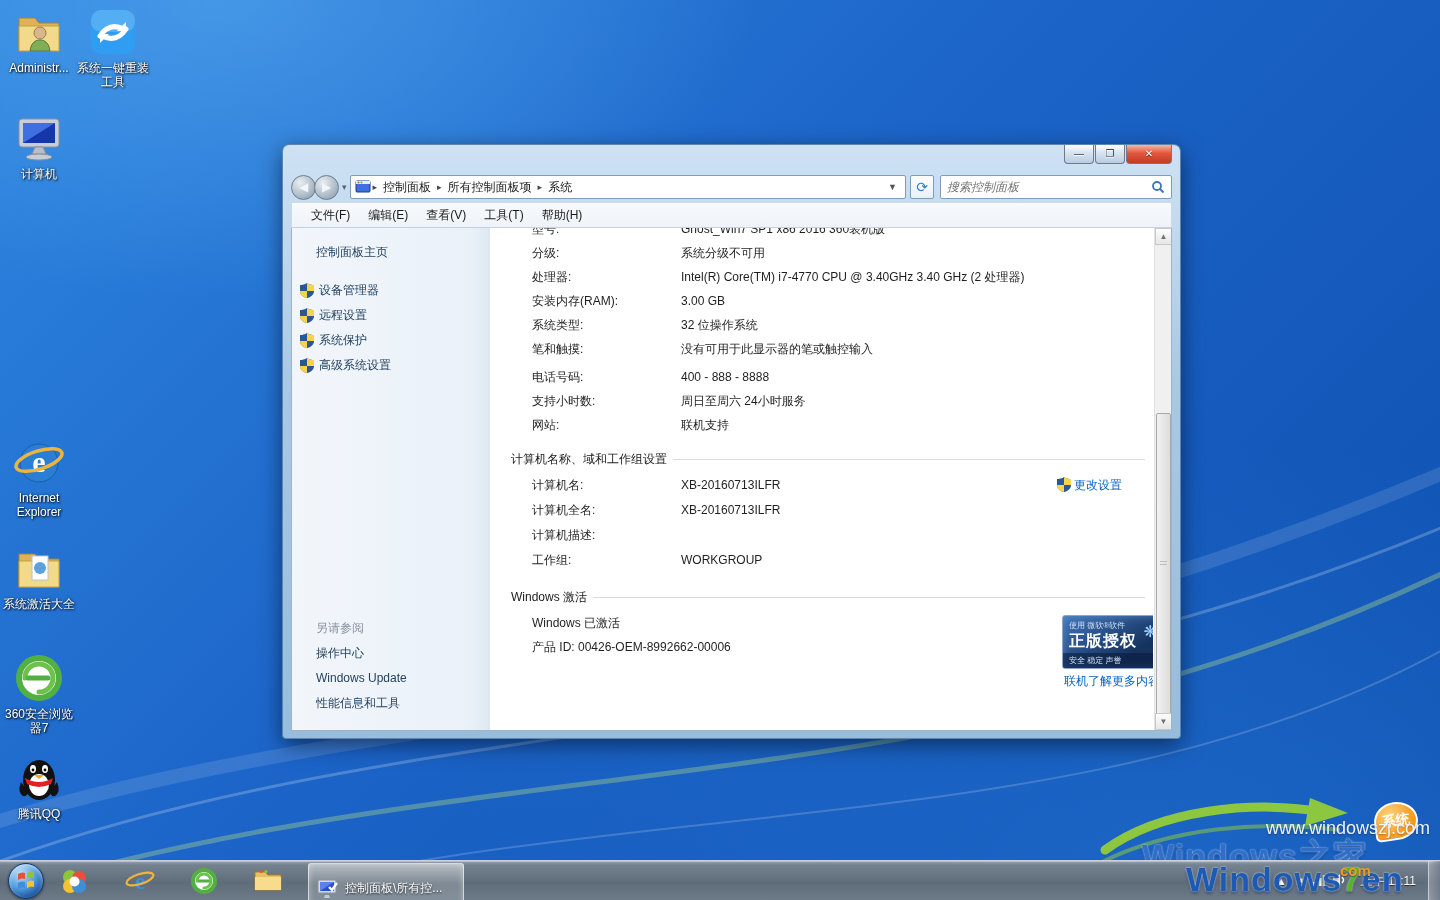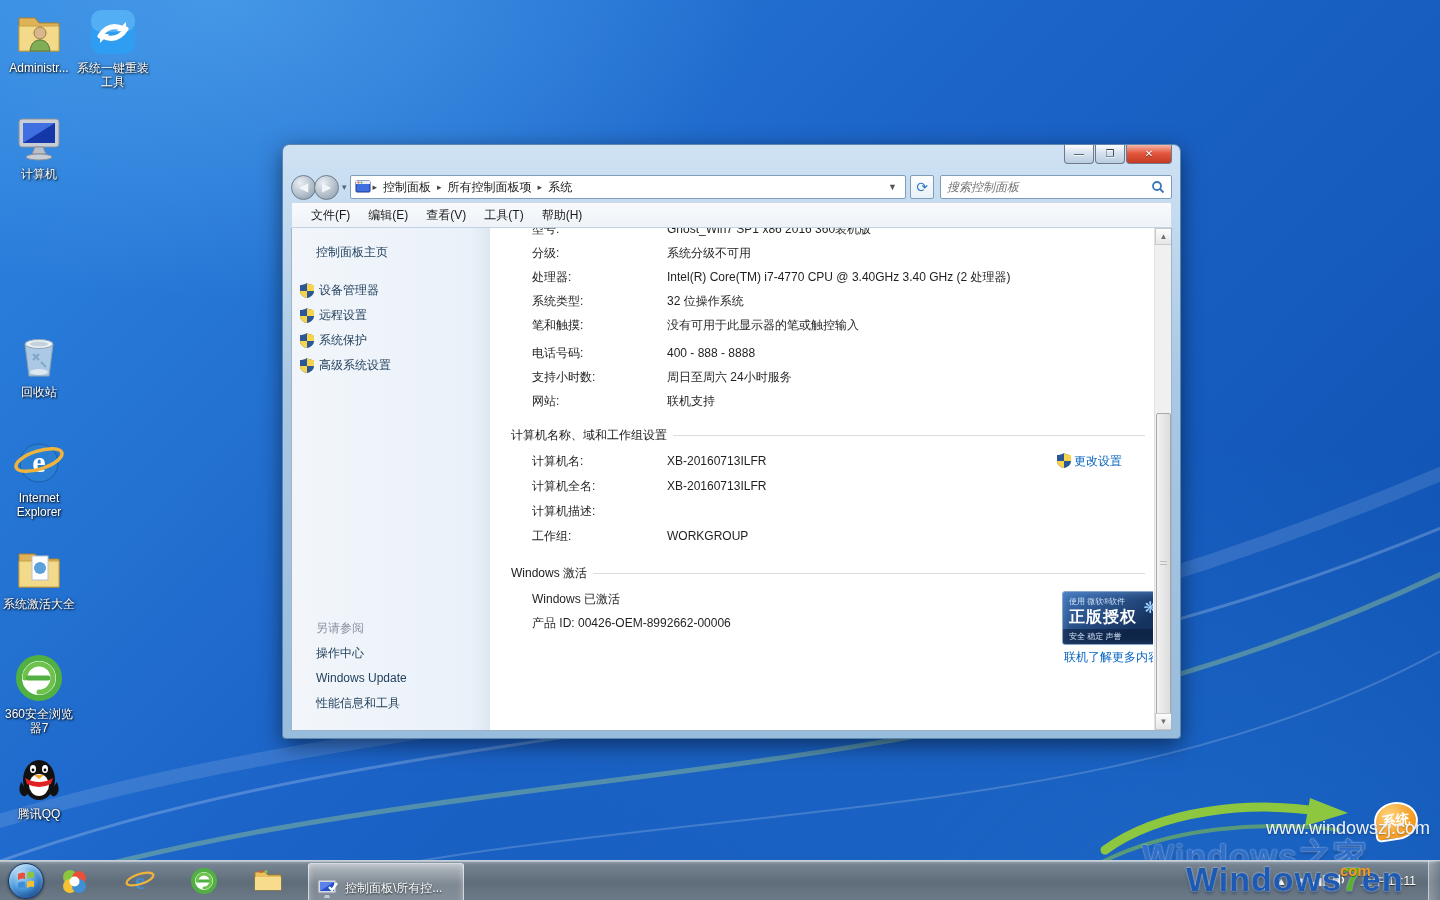--- a/index.html
+++ b/index.html
@@ -68,21 +68,21 @@
   .sb-task { position:relative; height:25px; line-height:25px; padding-left:27px; color:#24425e; }
   .shield { position:absolute; left:8px; top:5px; width:14px; height:15px; display:inline-block; }
   .seealso { position:absolute; left:0; top:388px; width:100%; }
   .seealso .hdr { padding-left:24px; height:25px; line-height:25px; color:#8a93a0; }
   .seealso .it { padding-left:24px; height:25px; line-height:25px; color:#24425e; }
 
   .main { position:absolute; left:198px; right:18px; top:0; bottom:0; overflow:hidden;
     padding:0 0 0 21px; background:#fff; }
   .row { position:relative; height:24px; line-height:24px; }
   .row .lab { position:absolute; left:21px; color:#1f1f1f; white-space:nowrap; }
-  .row .val { position:absolute; left:156px; color:#1f1f1f; white-space:nowrap;text-align:center; }
+  .row .val { position:absolute; left:170px; color:#1f1f1f; white-space:nowrap;text-align:center; }
   .link { color:#0563c1; }
   .sect { display:flex; align-items:center; height:20px; }
   .sect .st { color:#1a1a1a; white-space:nowrap; }
   .sect .rule { flex:1; height:1px; background:#dcdcdc; margin-left:6px; margin-right:8px; }
   .act { position:relative; }
   .changeset { position:absolute; left:546px; top:0; height:24px; line-height:24px; white-space:nowrap; }
   .changeset .shield { position:static; vertical-align:-3px; margin-right:3px; }
   .badge { position:absolute; left:551px; top:4px; width:101px; height:54px; border-radius:3px;
     background:linear-gradient(150deg,#3f74ba,#16335f 70%); border:1px solid #89a6cc;
     color:#fff; padding:4px 6px; overflow:hidden; box-shadow:inset 0 0 8px rgba(120,170,230,.5); }
@@ -177,31 +177,20 @@
       <rect x="6" y="7" width="40" height="28" rx="3" fill="#c9ced6" stroke="#8b919c"></rect>
       <rect x="10" y="11" width="32" height="20" fill="#1537a8"></rect>
       <path d="M10 11 l32 0 -32 20z" fill="#3f6fe0"></path>
       <path d="M22 35 h8 l3 7 h-14z" fill="#b9bec7" stroke="#8b919c"></path>
       <ellipse cx="26" cy="45" rx="13" ry="3" fill="#c9ced6" stroke="#8b919c"></ellipse>
     </svg>
     <div class="lbl">计算机</div>
   </div>
 
 
-  <div class="dicon" style="left:0px; top:330px;">
-    <svg class="ig" viewBox="0 0 52 52">
-      <path d="M12 14 l4 32 h20 l4 -32z" fill="rgba(205,220,232,.8)" stroke="#8fa3b0"></path>
-      <ellipse cx="26" cy="14" rx="14" ry="4.5" fill="#e9f1f7" stroke="#8fa3b0"></ellipse>
-      <ellipse cx="26" cy="14" rx="9" ry="2.6" fill="#c3d2dd"></ellipse>
-      <path d="M20 24 l6 6 m0 -6 l-6 6" stroke="#7fa8c8" stroke-width="2"></path>
-      <path d="M28 32 l5 5" stroke="#7fa8c8" stroke-width="2"></path>
-      <ellipse cx="26" cy="42" rx="9" ry="3" fill="#dde8f0"></ellipse>
-    </svg>
-    <div class="lbl">回收站</div>
-  </div>
 
   <div class="dicon" style="left:0px; top:436px;">
     <svg class="ig" viewBox="0 0 52 52">
       <circle cx="26" cy="27" r="19" fill="#2a7fd4"></circle>
       <circle cx="26" cy="27" r="19" fill="none" stroke="#1a5ea8" stroke-width="1"></circle>
       <text x="26" y="36" font-size="30" font-weight="bold" fill="#fff" text-anchor="middle" font-family="Liberation Serif, serif">e</text>
       <ellipse cx="26" cy="24" rx="24" ry="9" fill="none" stroke="#f0b43c" stroke-width="3.5" transform="rotate(-18 26 24)"></ellipse>
     </svg>
     <div class="lbl">Internet Explorer</div>
   </div>
@@ -340,20 +329,24 @@
         </div>
         <div class="row">
           <span class="lab">分级:</span>
           <span class="val link">系统分级不可用</span>
         </div>
         <div class="row">
           <span class="lab">处理器:</span>
           <span class="val">Intel(R) Core(TM) i7-4770 CPU @ 3.40GHz   3.40 GHz  (2 处理器)</span>
         </div>
         <div class="row">
+          <span class="lab">安装内存(RAM):</span>
+          <span class="val">3.00 GB</span>
+        </div>
+        <div class="row">
           <span class="lab">系统类型:</span>
           <span class="val">32 位操作系统</span>
         </div>
         <div class="row">
           <span class="lab">笔和触摸:</span>
           <span class="val">没有可用于此显示器的笔或触控输入</span>
         </div>
 
         <div class="row" style="margin-top:4px">
           <span class="lab">电话号码:</span>

